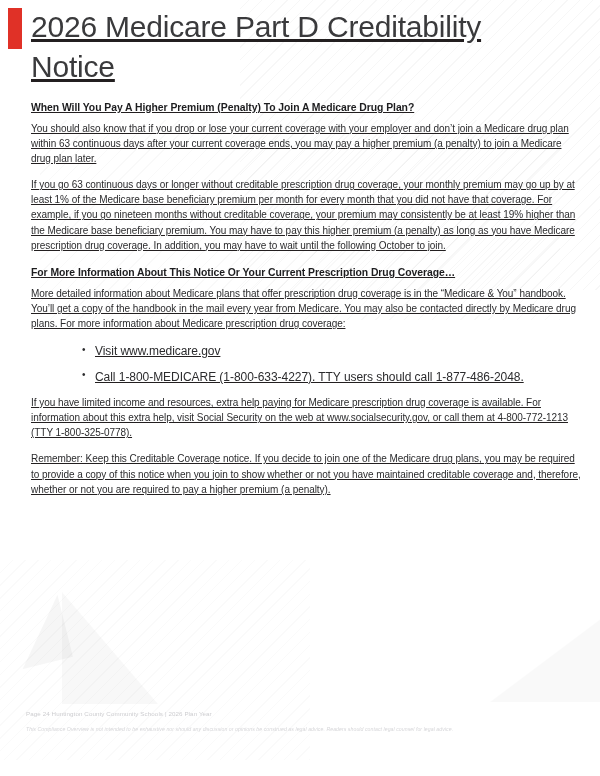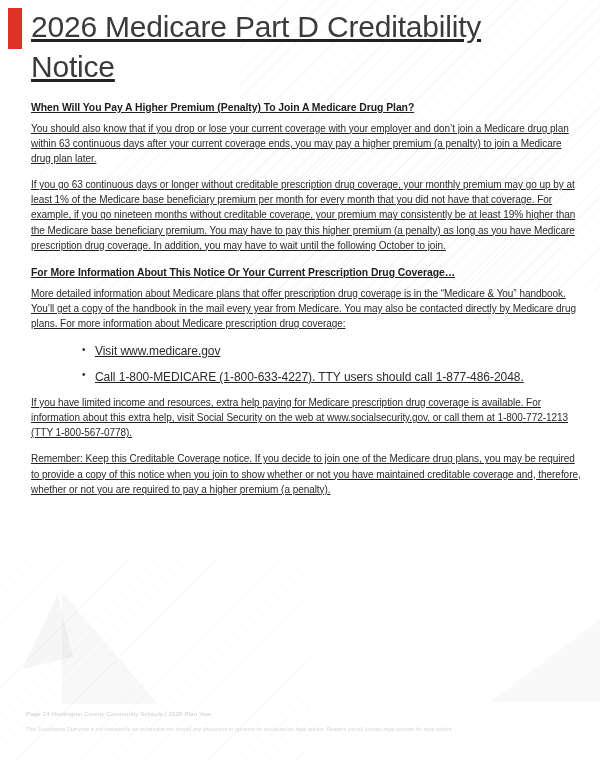--- a/index.html
+++ b/index.html
@@ -231,21 +231,21 @@
     </section>
 
     <section>
       <p class="body-text">More detailed information about Medicare plans that offer prescription drug coverage is in the “Medicare &amp; You” handbook. You’ll get a copy of the handbook in the mail every year from  Medicare. You may also be contacted directly by Medicare drug plans. For more information about Medicare prescription drug coverage:</p>
 
       <ul class="bullet-list">
         <li>Visit www.medicare.gov</li>
         <li>Call 1-800-MEDICARE (1-800-633-4227). TTY users should call 1-877-486-2048.</li>
       </ul>
 
-      <p class="body-text">If you have limited income and resources, extra help paying for Medicare prescription drug coverage is available. For information about this extra help, visit Social Security on the web at www.socialsecurity.gov, or call them at 1-800-772-1213 (TTY 1-800-567-0778).</p>
+      <p class="body-text">If you have limited income and resources, extra help paying for Medicare prescription drug coverage is available. For information about this extra help, visit Social Security on the web at www.socialsecurity.gov, or call them at 4-800-772-1213 (TTY 1-800-325-0778).</p>
       <p class="body-text">Remember: Keep this Creditable Coverage notice. If you decide to join one of the Medicare drug plans, you may be required to provide a copy of this notice when you join to show whether or not you have maintained creditable coverage and, therefore, whether or not you are required to pay a higher premium (a penalty).</p>
     </section>
 
   </div>
 
   <div class="footer">
     <div class="footer-line">Page 24  Huntington County Community Schools | 2026 Plan Year</div>
     <div class="footer-disclaimer">This Compliance Overview is not intended to be exhaustive nor should any discussion or opinions be construed as legal advice. Readers should contact legal counsel for legal advice.</div>
   </div>
 

